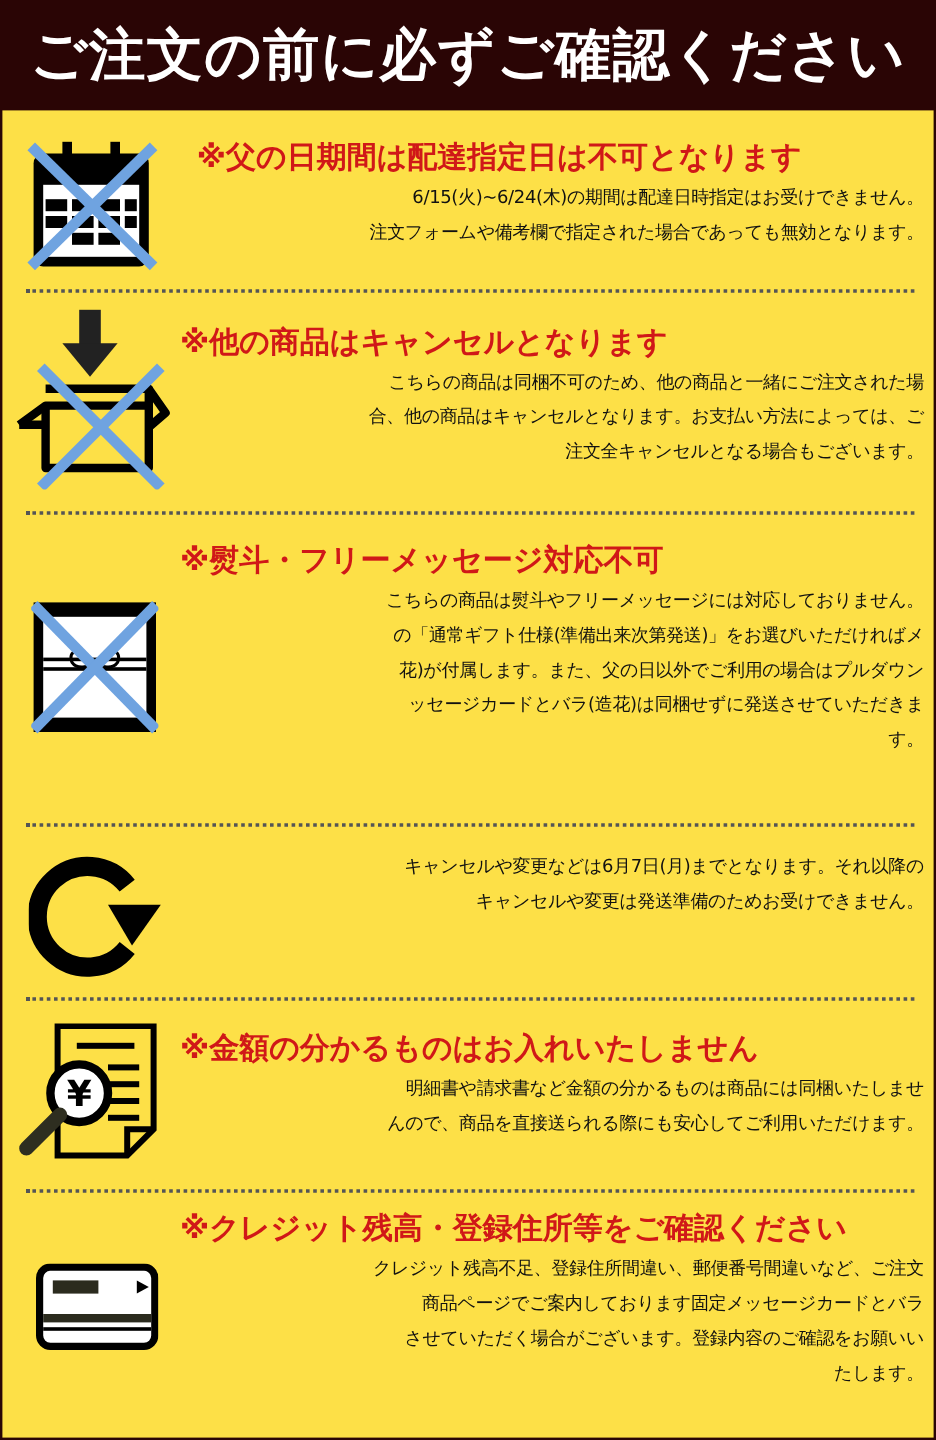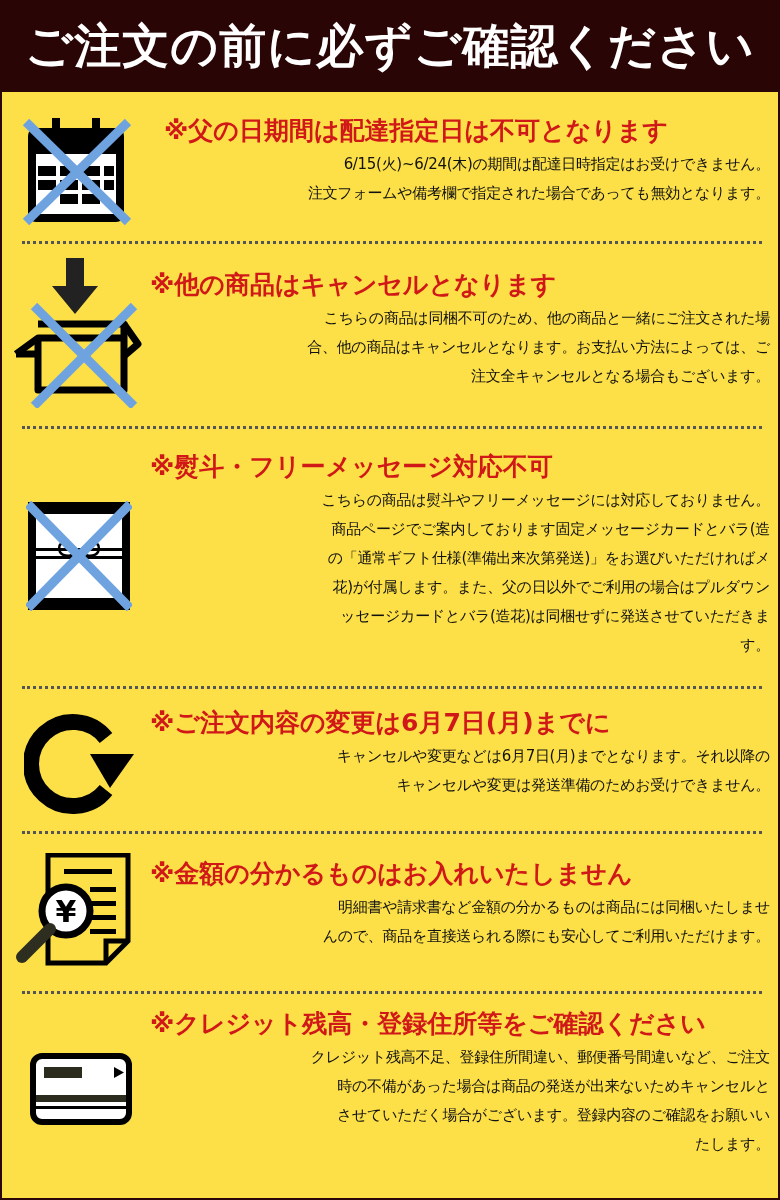--- a/index.html
+++ b/index.html
@@ -127,40 +127,38 @@
         <path d="M53 52 C40 38 30 42 34 52 C38 58 48 56 53 52 Z" fill="none" stroke="#000" stroke-width="2.5"></path>
         <path d="M53 52 C66 38 76 42 72 52 C68 58 58 56 53 52 Z" fill="none" stroke="#000" stroke-width="2.5"></path>
         <line x1="2" y1="4" x2="104" y2="108" stroke="#6fa3e0" stroke-width="9"></line>
         <line x1="104" y1="4" x2="2" y2="108" stroke="#6fa3e0" stroke-width="9"></line>
       </svg>
     </div>
     <div class="texts" style="top:10px;">
       <div class="heading">※熨斗・フリーメッセージ対応不可</div>
       <div class="body">
         <span>こちらの商品は熨斗やフリーメッセージには対応しておりません。</span>
-        <span>商品ページでご案内しております固定メッセージカードとバラ(造</span>
         <span>の「通常ギフト仕様(準備出来次第発送)」をお選びいただければメ</span>
         <span>花)が付属します。また、父の日以外でご利用の場合はプルダウン</span>
         <span>ッセージカードとバラ(造花)は同梱せずに発送させていただきま</span>
         <span>す。</span>
       </div>
     </div>
   </div>
 
   <div class="divider" style="top:686px;"></div>
 
   <div class="section" style="top:700px;height:125px;">
     <div class="icon" style="top:8px;left:22px;">
       <svg width="112" height="108" viewBox="0 0 112 108">
         <path d="M82 30 A42 42 0 1 0 82 82" fill="none" stroke="#000" stroke-width="16"></path>
         <polygon points="66,46 110,46 86,80" fill="#000"></polygon>
       </svg>
     </div>
     <div class="texts" style="top:6px;">
-      <div class="heading">※ご注文内容の変更は6月7日(月)までに</div>
       <div class="body">
         <span>キャンセルや変更などは6月7日(月)までとなります。それ以降の</span>
         <span>キャンセルや変更は発送準備のためお受けできません。</span>
       </div>
     </div>
   </div>
 
   <div class="divider" style="top:831px;"></div>
 
   <div class="section" style="top:845px;height:140px;">
@@ -196,20 +194,20 @@
         <rect x="14" y="14" width="38" height="11" fill="#2b2b1e"></rect>
         <polygon points="84,14 94,19.5 84,25" fill="#000"></polygon>
         <rect x="6" y="42" width="90" height="7" fill="#2b2b1e"></rect>
         <rect x="6" y="53" width="90" height="3" fill="#000"></rect>
       </svg>
     </div>
     <div class="texts" style="top:2px;">
       <div class="heading">※クレジット残高・登録住所等をご確認ください</div>
       <div class="body">
         <span>クレジット残高不足、登録住所間違い、郵便番号間違いなど、ご注文</span>
-        <span>時の不備があった場合は商品の発送が出来ないためキャンセルと</span>
+        <span>商品ページでご案内しております固定メッセージカードとバラ</span>
         <span>させていただく場合がございます。登録内容のご確認をお願いい</span>
         <span>たします。</span>
       </div>
     </div>
   </div>
 
 </div>
 
 </body></html>

